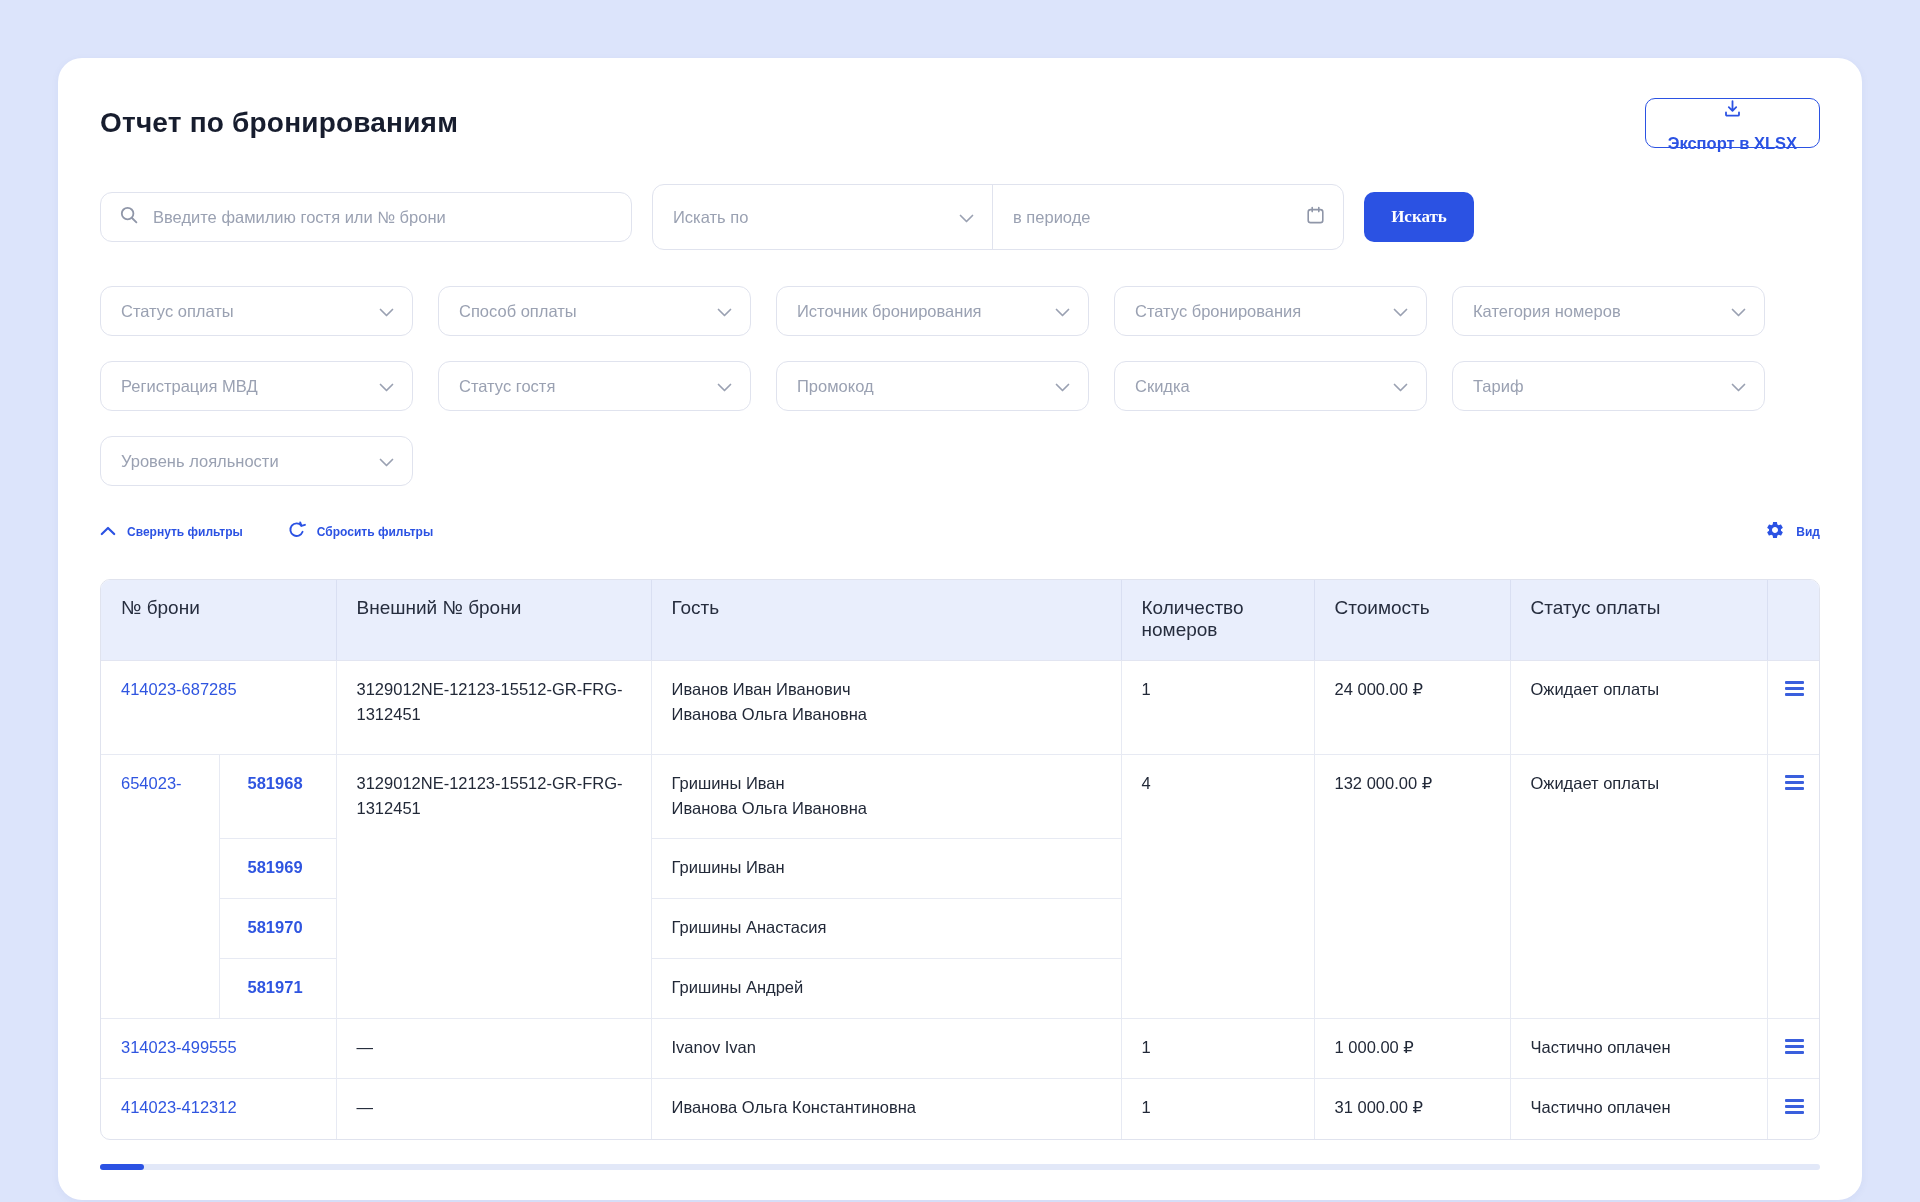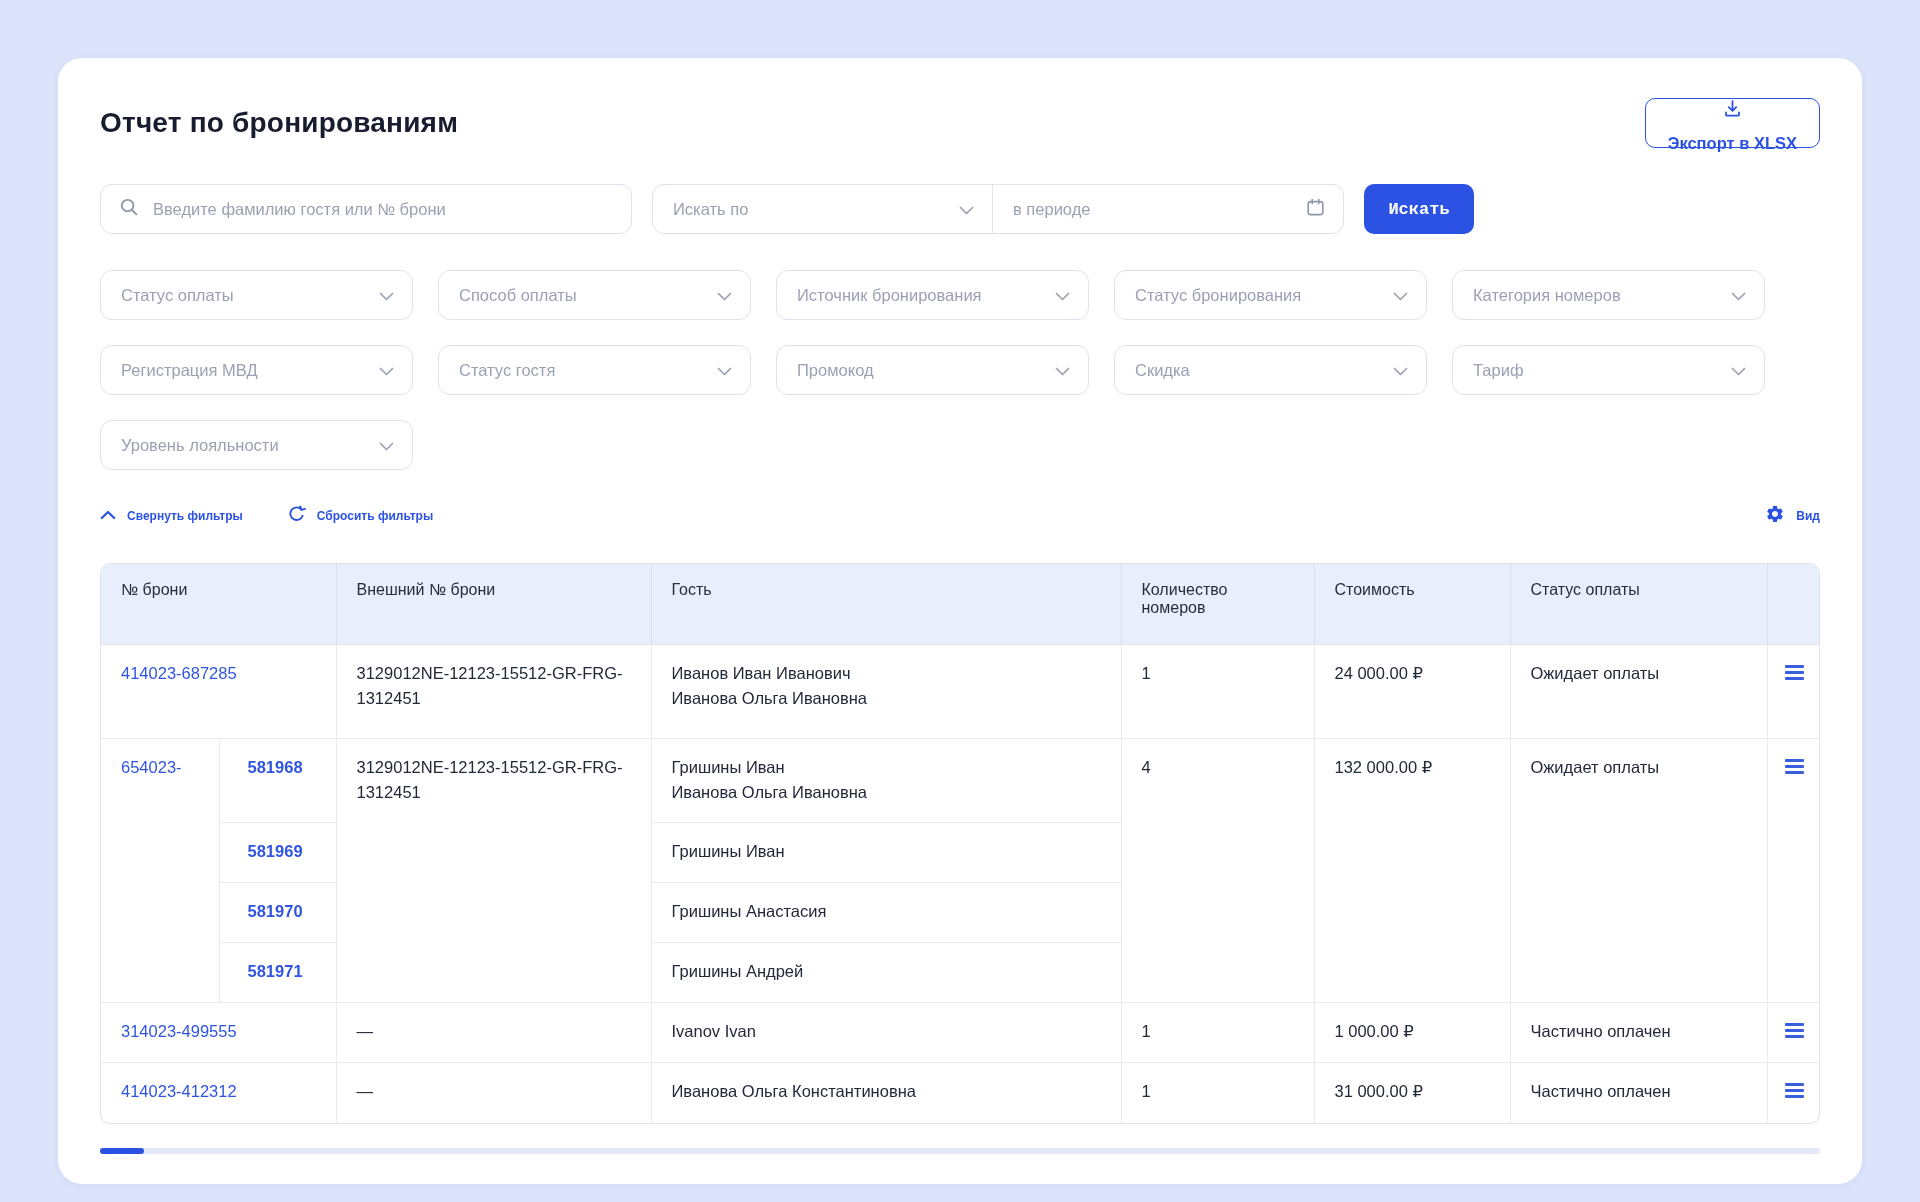--- a/index.html
+++ b/index.html
@@ -30,30 +30,30 @@
     display: flex; align-items: center; gap: 12px;
     width: 532px; height: 50px; padding: 0 16px 0 18px;
     border: 1px solid #e0e3ee; border-radius: 12px; background: #fff;
   }
   .search-box input {
     flex: 1; border: none; outline: none; font-family: inherit;
     font-size: 16.5px; color: #222938; background: transparent;
   }
   .search-box input::placeholder, .ph { color: #9aa1b2; }
   .joined {
-    display: flex; height: 50px; border: 1px solid #e0e3ee; border-radius: 12px;
+    display: flex; height: 66px; border: 1px solid #e0e3ee; border-radius: 12px;
     overflow: hidden; background: #fff;
   }
   .seg { display: flex; align-items: center; justify-content: space-between; padding: 0 18px 0 20px; font-size: 16.5px; cursor: pointer; }
   .seg-left { width: 340px; border-right: 1px solid #e0e3ee; }
   .seg-right { width: 350px; }
   .primary-btn {
     width: 110px; height: 50px; border: none; border-radius: 10px;
     background: #2b52e3; color: #fff; font-size: 17px; font-weight: 600;
-    font-family: Liberation Mono, monospace; cursor: pointer;
+    font-family: Liberation Serif, serif; cursor: pointer;
   }
   .filters-row { display: flex; gap: 25px; margin-top: 25px; }
   .filters-row.first { margin-top: 36px; }
   .fselect {
     display: flex; align-items: center; justify-content: space-between;
     width: 313px; height: 50px; padding: 0 18px 0 20px;
     border: 1px solid #e0e3ee; border-radius: 12px; background: #fff;
     font-size: 16.5px; cursor: pointer;
   }
   .links-row { display: flex; align-items: center; gap: 44px; margin-top: 34px; }
@@ -62,21 +62,21 @@
     color: #2b52e3; font-size: 12px; font-weight: 600; text-decoration: none; cursor: pointer; text-align: right;
   }
   .link-right { margin-left: auto; }
   .table-wrap {
     margin-top: 36px; border: 1px solid #e0e3ee; border-radius: 10px; overflow: hidden;
   }
   table { width: 100%; border-collapse: collapse; table-layout: fixed; }
   th {
     text-align: left; vertical-align: top;
     background: #e9eefc; color: #262d3e;
-    font-size: 16px; font-weight: 500;
+    font-size: 19px; font-weight: 500;
     padding: 17px 20px;
     border-right: 1px solid #d9dff2; border-bottom: 1px solid #e2e5f1;
   }
   td {
     vertical-align: top; font-size: 16.5px; color: #222938;
     padding: 16px 20px; line-height: 1.55;
     border-right: 1px solid #e7eaf3; border-top: 1px solid #e7eaf3;
   }
   tr.no-top td { border-top: none; }
   .no-r { border-right: none !important; }

